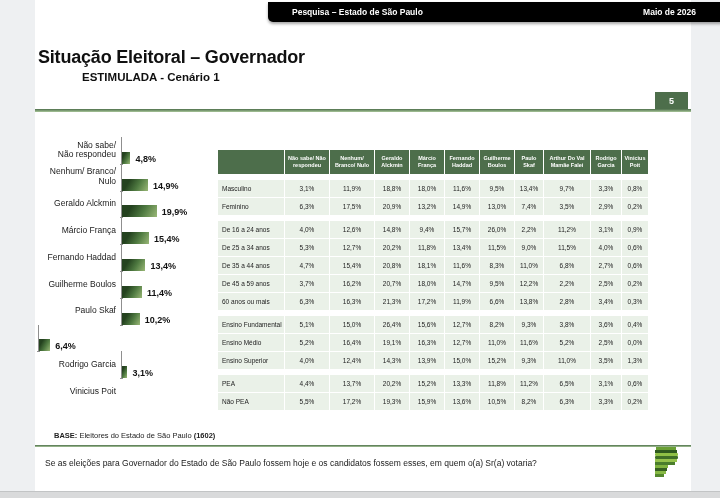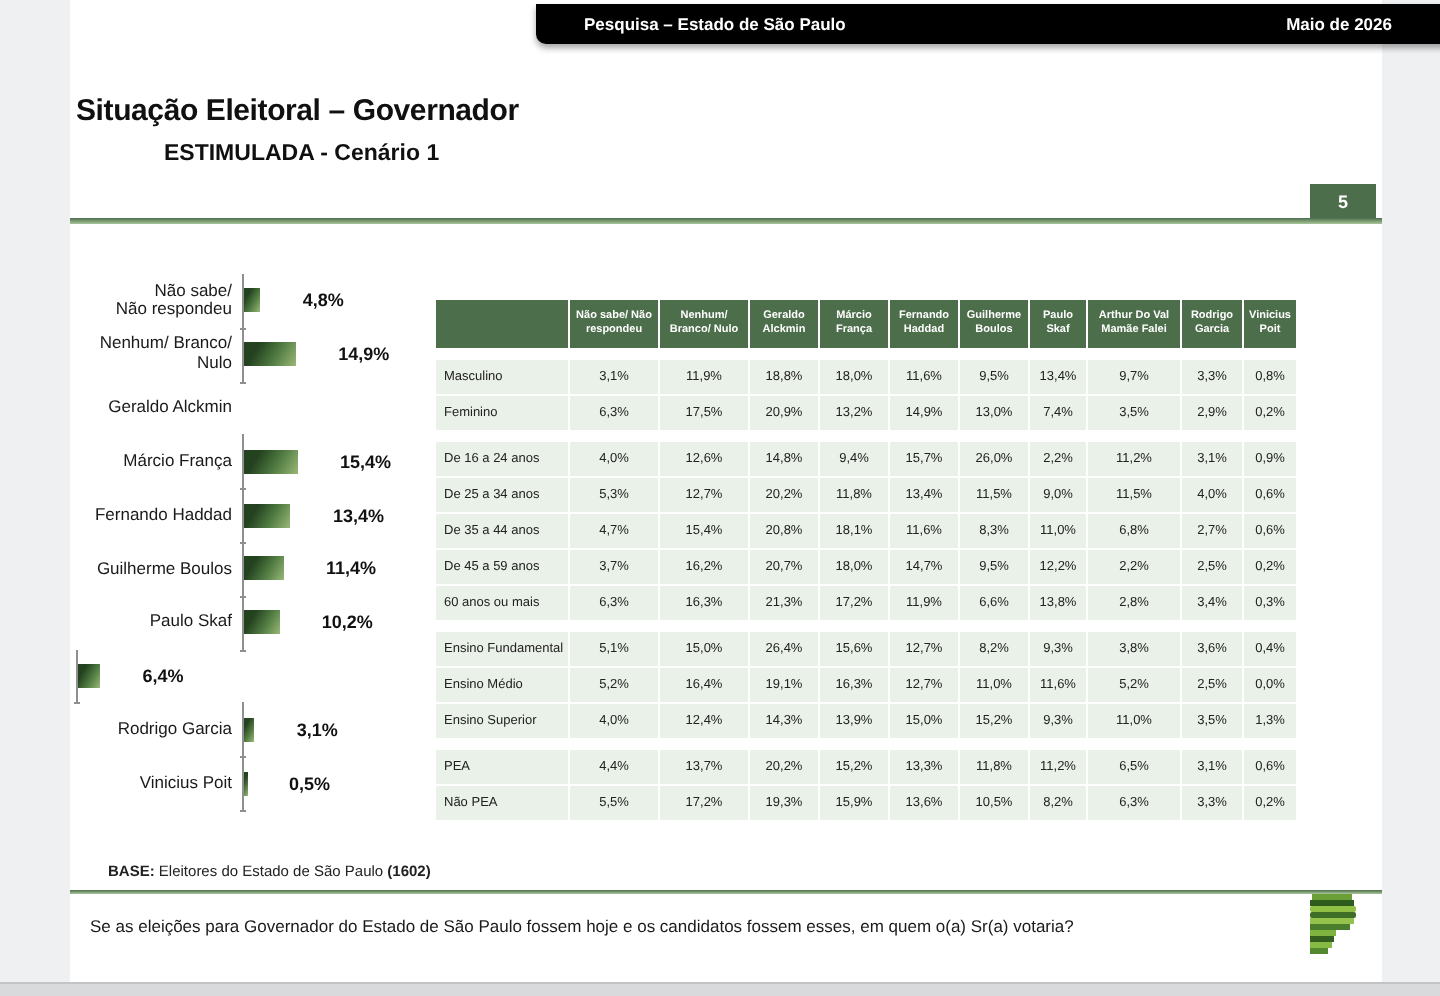--- a/index.html
+++ b/index.html
@@ -4,35 +4,35 @@
 <style>
   html,body{margin:0;padding:0;}
   body{position:relative;width:720px;height:498px;overflow:hidden;background:#eef0f2;
        font-family:"Liberation Sans",sans-serif;}
   .page{position:absolute;left:35px;top:0;width:656px;height:491px;background:#fff;}
   .topbar{position:absolute;left:268px;top:2px;width:500px;height:20px;background:#000000;
           border-radius:0 0 0 5px;box-shadow:0 2px 3px rgba(0,0,0,.35);
           display:flex;align-items:center;justify-content:space-between;
           padding:0 72px 0 24px;box-sizing:border-box;z-index:5;}
   .topbar span{color:#fff;font-size:8.5px;font-weight:bold;white-space:nowrap;}
-  .title{position:absolute;left:38px;top:47px;font-size:15px;font-weight:bold;color:#101010;letter-spacing:-0.2px;text-align:right;}
+  .title{position:absolute;left:38px;top:47px;font-size:18px;font-weight:bold;color:#101010;letter-spacing:-0.2px;text-align:right;}
   .subtitle{position:absolute;left:38px;top:71px;font-size:11.5px;font-weight:bold;color:#101010;padding-left:44px;}
   .pagenum{position:absolute;left:655px;top:92px;width:33px;height:17px;background:#4d6e4b;
            color:#fff;font-size:9px;font-weight:bold;display:flex;align-items:center;justify-content:center;z-index:4;}
   .rule-top{position:absolute;left:35px;top:109px;width:656px;height:3px;
             background:linear-gradient(#4d6e4b,#a9c79a);}
   .rule-base{position:absolute;left:35px;top:445px;width:656px;height:2px;
              background:linear-gradient(#4d6e4b,#a9c79a);}
   
   .chart{position:absolute;left:38px;top:137px;width:178px;height:268px;display:flex;flex-direction:column;}
   .c-row{flex:1;display:flex;align-items:center;}
   .c-label{width:78px;text-align:right;font-size:8.5px;line-height:1.15;white-space:pre-line;
            color:#1a1a1a;padding-right:5px;flex:none;}
-  .c-bararea{flex:1;align-self:stretch;display:flex;align-items:center;
-             border-left:1px solid #8f8f8f;position:relative;gap:16px;}
+  .c-bararea{flex:1;align-self:stretch;display:flex;align-items:flex-end;
+             border-left:1px solid #8f8f8f;position:relative;}
   .c-bararea::after{content:"";position:absolute;left:-2px;bottom:-1px;width:3px;height:1px;background:#8f8f8f;}
   .c-bar{height:12px;background:linear-gradient(120deg,#24421f 25%,#4f7a41 60%,#9ab877 100%);flex:none;}
   .c-val{font-size:9px;font-weight:bold;margin-left:5px;color:#111;white-space:nowrap;}
   
   .table{position:absolute;left:218px;top:150px;width:436px;}
   .tgrid{display:grid;grid-template-columns:66px 44px 44px 34px 34px 34px 34px 28px 46px 30px 26px;gap:1px;}
   .thead{grid-auto-rows:24px;}
   .tgroup{grid-auto-rows:17px;margin-top:6px;}
   .th{background:#4d6e4b;color:#fff;font-size:5.5px;font-weight:bold;display:flex;align-items:center;
       justify-content:center;text-align:center;line-height:1.25;padding:1px;overflow:hidden;}
@@ -71,20 +71,24 @@
     <div class="c-row">
       <div class="c-label">Nenhum/ Branco/
 Nulo</div>
       <div class="c-bararea">
         <div class="c-bar" style="width: 26.075px;"></div>
         <div class="c-val">14,9%</div>
       </div>
     </div>
     <div class="c-row">
       <div class="c-label">Geraldo Alckmin</div>
+      <div class="c-bararea">
+        <div class="c-bar" style="width: 34.825px;"></div>
+        <div class="c-val">19,9%</div>
+      </div>
     </div>
     <div class="c-row">
       <div class="c-label">Márcio França</div>
       <div class="c-bararea">
         <div class="c-bar" style="width: 26.95px;"></div>
         <div class="c-val">15,4%</div>
       </div>
     </div>
     <div class="c-row">
       <div class="c-label">Fernando Haddad</div>
@@ -115,24 +119,20 @@
     </div>
     <div class="c-row">
       <div class="c-label">Rodrigo Garcia</div>
       <div class="c-bararea">
         <div class="c-bar" style="width: 5.425px;"></div>
         <div class="c-val">3,1%</div>
       </div>
     </div>
     <div class="c-row">
       <div class="c-label">Vinicius Poit</div>
-      <div class="c-bararea">
-        <div class="c-bar" style="width: 1.5px;"></div>
-        <div class="c-val">0,5%</div>
-      </div>
     </div>
   </div>
 
 <div class="table">
     <div class="tgrid thead">
       <div class="th"></div>
       <div class="th">Não sabe/ Não respondeu</div>
       <div class="th">Nenhum/ Branco/ Nulo</div>
       <div class="th">Geraldo Alckmin</div>
       <div class="th">Márcio França</div>

